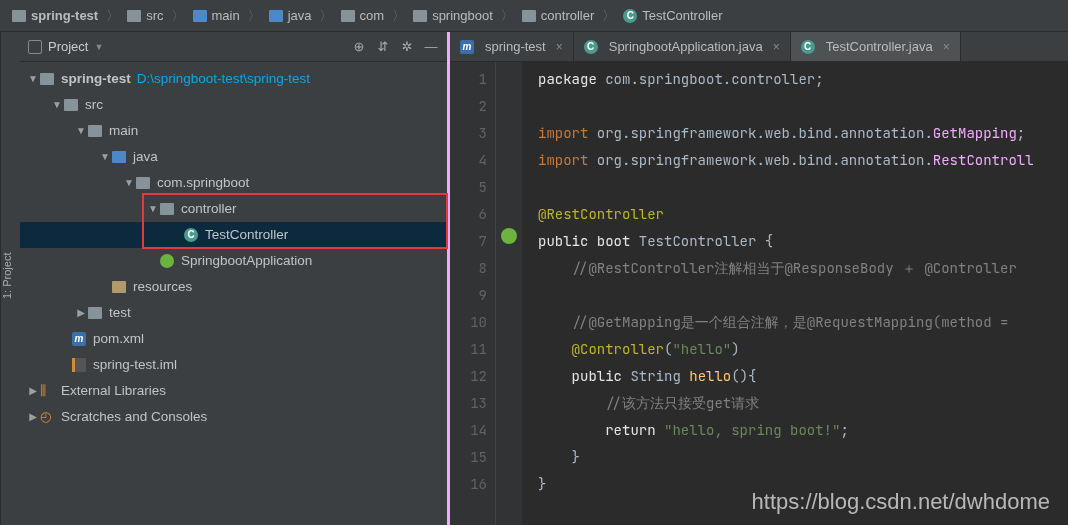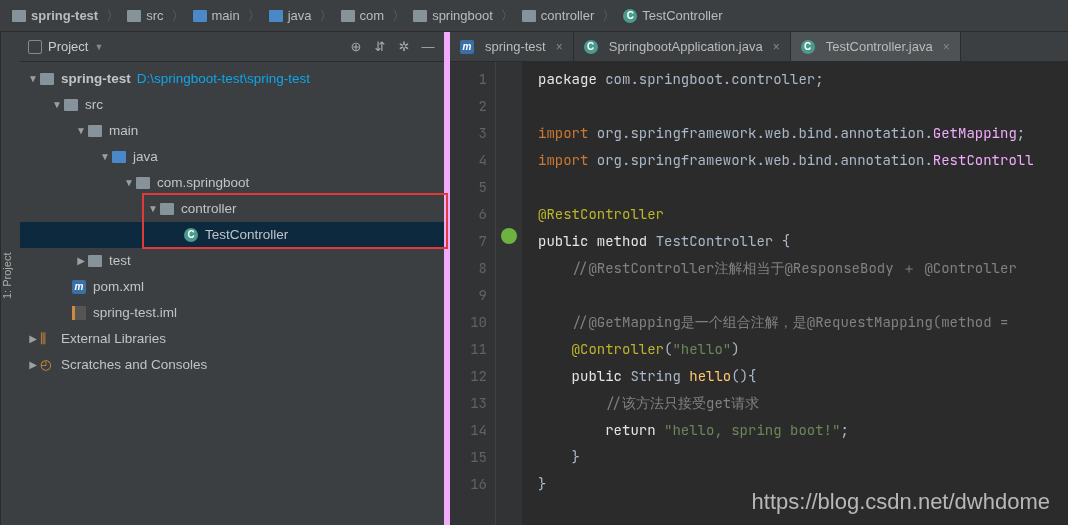--- a/index.html
+++ b/index.html
@@ -79,21 +79,21 @@
     text-align: center;
     font-size: 11px;
     color: #aaa;
     padding-top: 6px;
     cursor:pointer;
   }
   
   .project {
     width: 430px;
     background: #3c3f41;
-    border-right: 6px solid #f0abfc;
+    border-right: 3px solid #f0abfc;
     display:flex;flex-direction:column;
   }
   .project-header {
     display:flex;align-items:center;
     height:30px;
     padding:0 8px;
     border-bottom:1px solid #2b2b2b;
     font-size:13px;
   }
   .project-header .title {
@@ -298,20 +298,30 @@
       <div class="tree-row" style="padding-left:126px">
         <span class="arrow">▼</span>
           <span class="folder-ico"></span>
           <span class="lbl">controller</span>
       </div>
       <div class="tree-row selected" style="padding-left:150px">
         <span class="arrow none">•</span>
           <span class="class-ico">C</span>
           <span class="lbl">TestController</span>
       </div>
+      <div class="tree-row" style="padding-left:126px">
+        <span class="arrow none">•</span>
+          <span class="spring-ico"></span>
+          <span class="lbl">SpringbootApplication</span>
+      </div>
+      <div class="tree-row" style="padding-left:78px">
+        <span class="arrow none">•</span>
+          <span class="folder-ico" style="background:#b09a6b"></span>
+          <span class="lbl">resources</span>
+      </div>
       <div class="tree-row" style="padding-left:54px">
         <span class="arrow">▶</span>
           <span class="folder-ico"></span>
           <span class="lbl">test</span>
       </div>
       <div class="tree-row" style="padding-left:38px">
         <span class="arrow none">•</span>
           <span class="maven-ico">m</span>
           <span class="lbl">pom.xml</span>
       </div>
@@ -358,21 +368,21 @@
       <div class="line-nums">1<br>2<br>3<br>4<br>5<br>6<br>7<br>8<br>9<br>10<br>11<br>12<br>13<br>14<br>15<br>16</div>
       <div class="gutter2">
         <span class="spring-gutter" style="top:166px"></span>
       </div>
       <div class="code"><span class="kw">package</span><span> com.springboot.controller;</span>
 
 <span class="imp">import</span><span> org.springframework.web.bind.annotation.</span><span class="yellowcls">GetMapping</span><span>;</span>
 <span class="imp">import</span><span> org.springframework.web.bind.annotation.</span><span class="yellowcls">RestControll</span>
 
 <span class="ann">@RestController</span>
-<span class="kw">public </span><span class="kw">method </span><span class="cls">TestController </span><span>{</span>
+<span class="kw">public </span><span class="kw">boot </span><span class="cls">TestController </span><span>{</span>
     <span class="cmt">//@RestController注解相当于@ResponseBody ＋ @Controller</span>
 
     <span class="cmt">//@GetMapping是一个组合注解，是@RequestMapping(method =</span>
     <span class="ann">@Controller</span><span>(</span><span class="str">"hello"</span><span>)</span>
     <span class="kw">public </span><span>String </span><span class="fn">hello</span><span>(){</span>
         <span class="cmt">//该方法只接受get请求</span>
         <span class="kw">return </span><span class="str">"hello, spring boot!"</span><span>;</span>
     <span>}</span>
 <span>}</span></div>
     </div>

